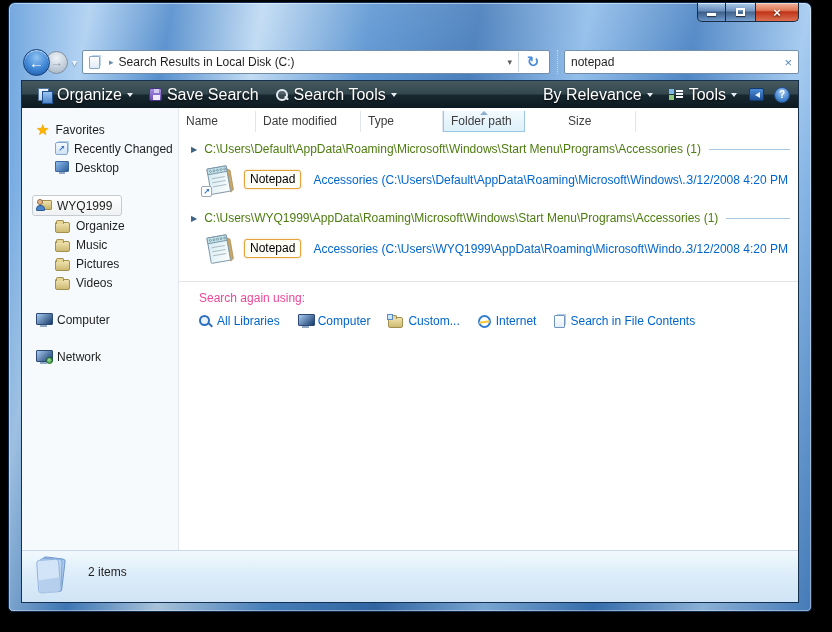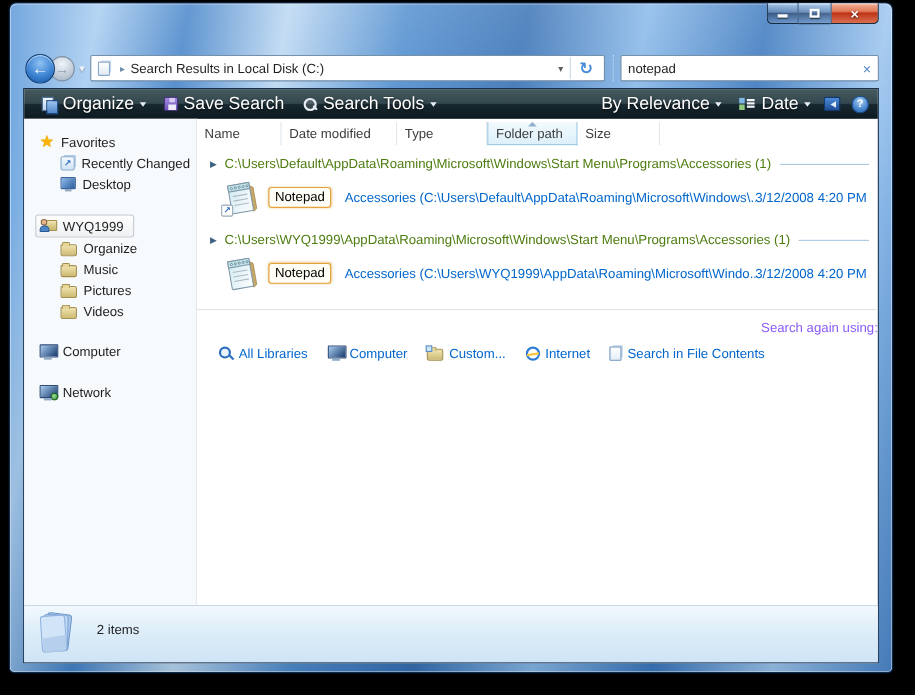--- a/index.html
+++ b/index.html
@@ -114,42 +114,42 @@
   .ico-monitor::before{content:"";position:absolute;left:0;top:0;width:15px;height:10px;border:1px solid #2C4A78;border-radius:1px;
     background:linear-gradient(135deg,#A8CCF0,#16396B);}
   .ico-monitor::after{content:"";position:absolute;left:4px;bottom:-2px;width:7px;height:2px;background:#8FA8C4;}
   .ico-network{position:relative;}
   .ico-network .globe{position:absolute;right:-2px;bottom:-2px;width:7px;height:7px;border-radius:50%;background:radial-gradient(circle at 35% 35%,#9FE09F,#2E8E2E);border:1px solid #1E661E;}
 
   
   .list{flex:1;min-width:0;display:flex;flex-direction:column;font-size:12px;position:relative;}
   .cols{display:flex;height:21px;margin-top:3px;flex:none;color:#3C3C3C;}
   .col{border-right:1px solid #E0E6EB;padding-left:7px;line-height:21px;white-space:nowrap;overflow:hidden;}
-  .col.c0{width:77px;}.col.c1{width:105px;}.col.c2{width:82px;}.col.c3{width:82px;}.col.c4{width:75px;}
+  .col.c0{width:77px;}.col.c1{width:105px;}.col.c2{width:82px;}.col.c3{width:82px;}.col.c4{width:75px;margin-left:36px;}
   .col.rest{flex:1;border-right:none;}
   .col.sorted{background:linear-gradient(#F2FAFE,#DDF0FA);border:1px solid #9CC6E2;border-top:none;position:relative;}
   .sort-arrow{position:absolute;top:0;left:50%;margin-left:-4px;width:0;height:0;
     border-left:4px solid transparent;border-right:4px solid transparent;border-bottom:4px solid #8FAECC;}
 
   .group-hdr{display:flex;align-items:center;height:18px;margin-top:8px;padding-left:12px;flex:none;}
   .expander{color:#3E6284;font-size:8px;margin-right:7px;}
   .group-path{color:#4d7c0f;white-space:nowrap;}
   .group-rule{flex:1;height:1px;background:#A8C8E4;margin:0 8px;}
 
   .item-row{display:flex;align-items:center;height:43px;padding-left:22px;flex:none;}
   .np-wrap{width:37px;height:37px;position:relative;flex:none;}
   .shortcut-badge{position:absolute;left:0;bottom:1px;width:11px;height:11px;background:#FFF;border:1px solid #9AA8B8;border-radius:2px;
     color:#2F6FBE;font-size:8px;font-weight:bold;display:flex;align-items:center;justify-content:center;line-height:1;}
   .name-box{margin-left:6px;padding:1px 5px 2px 5px;border:1px solid #E2A33D;border-radius:3px;background:#FFFEF6;
     box-shadow:0 0 2px rgba(226,163,61,.6);color:#000;white-space:nowrap;}
   .folder-link{margin-left:12px;color:#0066CC;white-space:nowrap;overflow:hidden;}
   .item-date{margin-left:auto;margin-right:10px;color:#0066CC;white-space:nowrap;}
 
   .sa-sep{border-top:1px solid #E4E4E4;margin-top:11px;flex:none;}
-  .sa-label{color:#8b5cf6;padding:9px 0 0 20px;flex:none;text-align:right;}
+  .sa-label{color:#ec4899;padding:9px 0 0 20px;flex:none;}
   .sa-links{display:flex;align-items:center;gap:18px;padding-left:20px;margin-top:9px;flex:none;}
   .sa-link{display:flex;align-items:center;gap:5px;color:#0066CC;white-space:nowrap;}
   .ico-libsearch{width:13px;height:13px;position:relative;}
   .ico-libsearch::before{content:"";position:absolute;left:0;top:0;width:7px;height:7px;border:2px solid #2E6FBE;border-radius:50%;background:#EAF2FB;}
   .ico-libsearch::after{content:"";position:absolute;left:9px;top:9px;width:5px;height:2px;background:#2E6FBE;transform:rotate(45deg);}
   .ico-custom{position:relative;}
   .ico-custom .badge{position:absolute;left:-2px;top:-4px;width:6px;height:6px;background:#CFE8F8;border:1px solid #5A8CC0;}
   .ico-ie{width:13px;height:13px;border:2px solid #2E7CD4;border-radius:50%;position:relative;}
   .ico-ie::after{content:"";position:absolute;left:-1px;top:4px;width:11px;height:2px;background:#F8C83C;transform:rotate(-8deg);}
   .ico-docpage{width:11px;height:13px;background:linear-gradient(#FFF,#E4EEF8);border:1px solid #6E94C0;border-radius:1px;position:relative;
@@ -227,21 +227,21 @@
         <span>Search Tools</span>
         <span class="tb-caret"></span>
       </div>
       <div class="tb-right">
         <div class="tb-btn">
           <span>By Relevance</span>
           <span class="tb-caret"></span>
         </div>
         <div class="tb-btn">
           <span class="ico-views"></span>
-          <span>Date</span>
+          <span>Tools</span>
           <span class="tb-caret"></span>
         </div>
         <span class="ico-preview"></span>
         <span class="ico-help">?</span>
       </div>
     </div>
 
 
     <div class="main">
 

